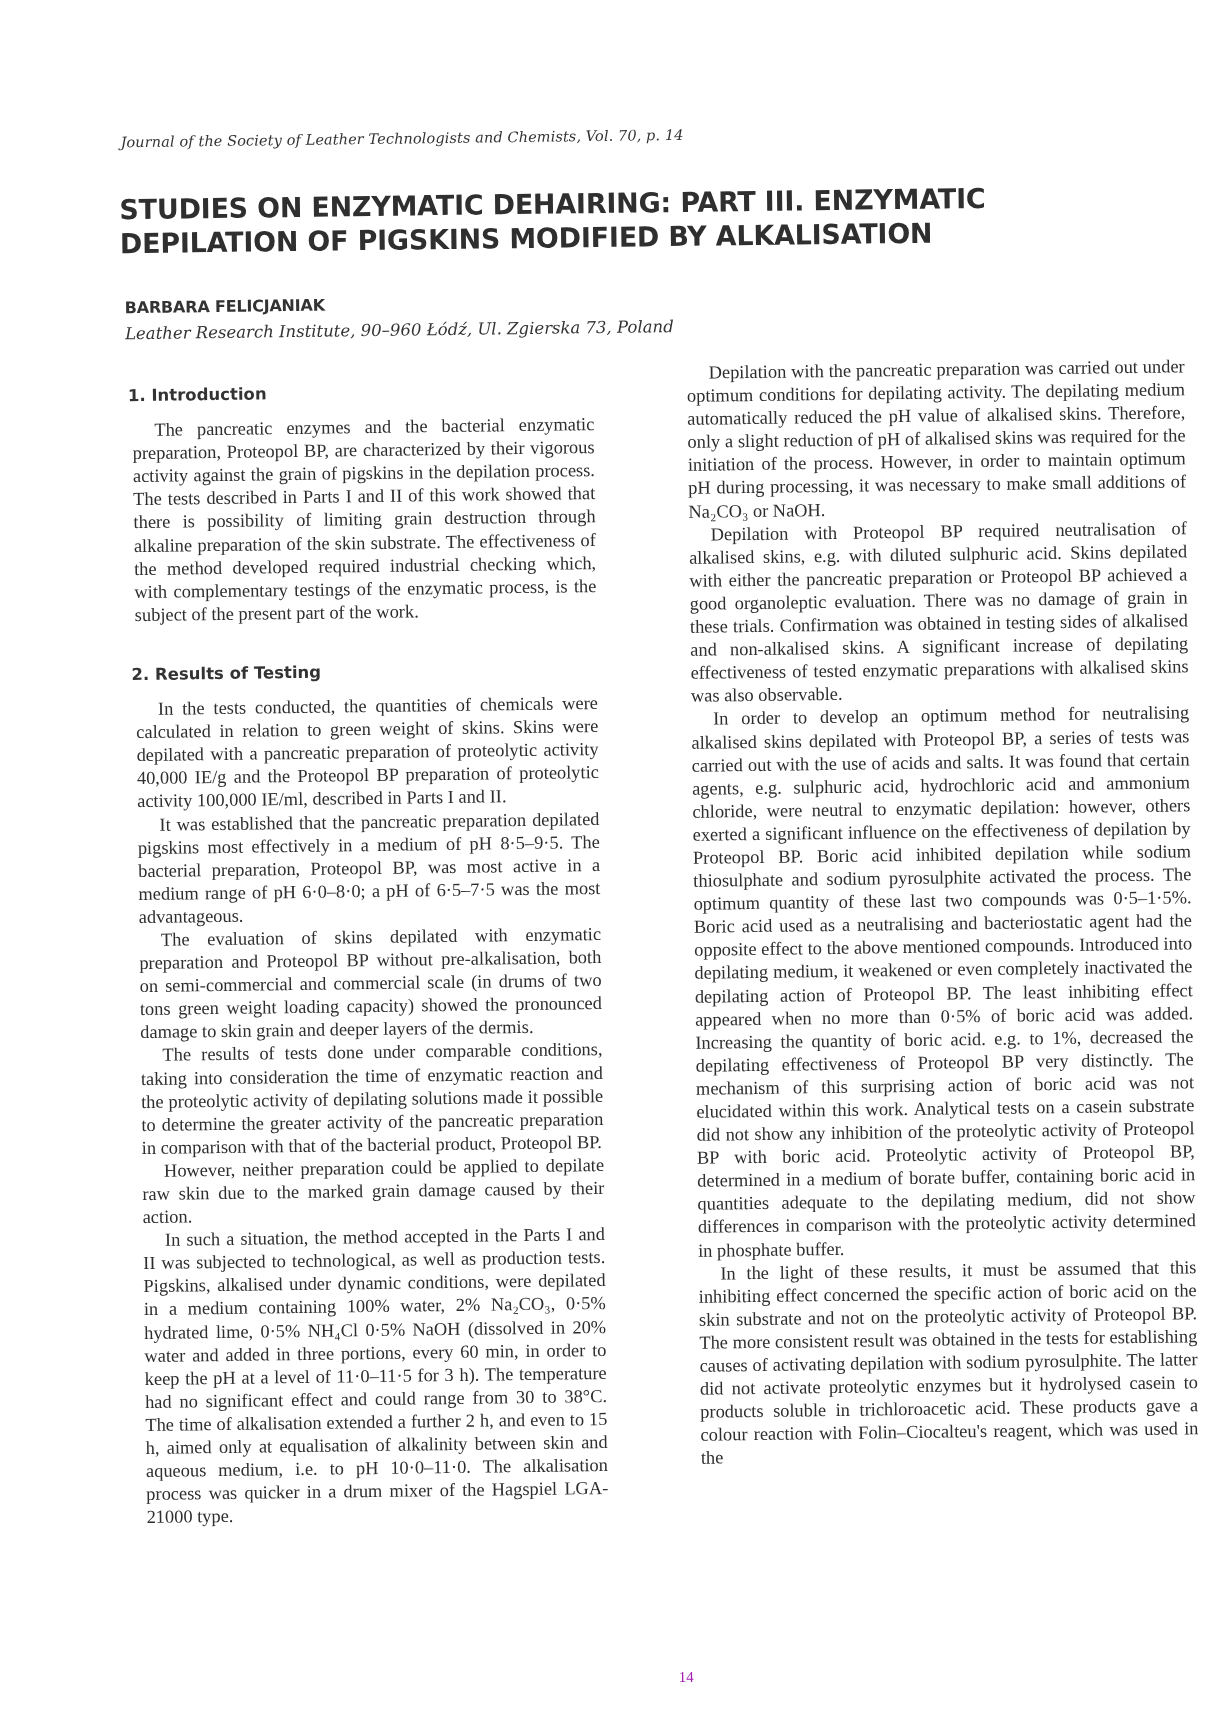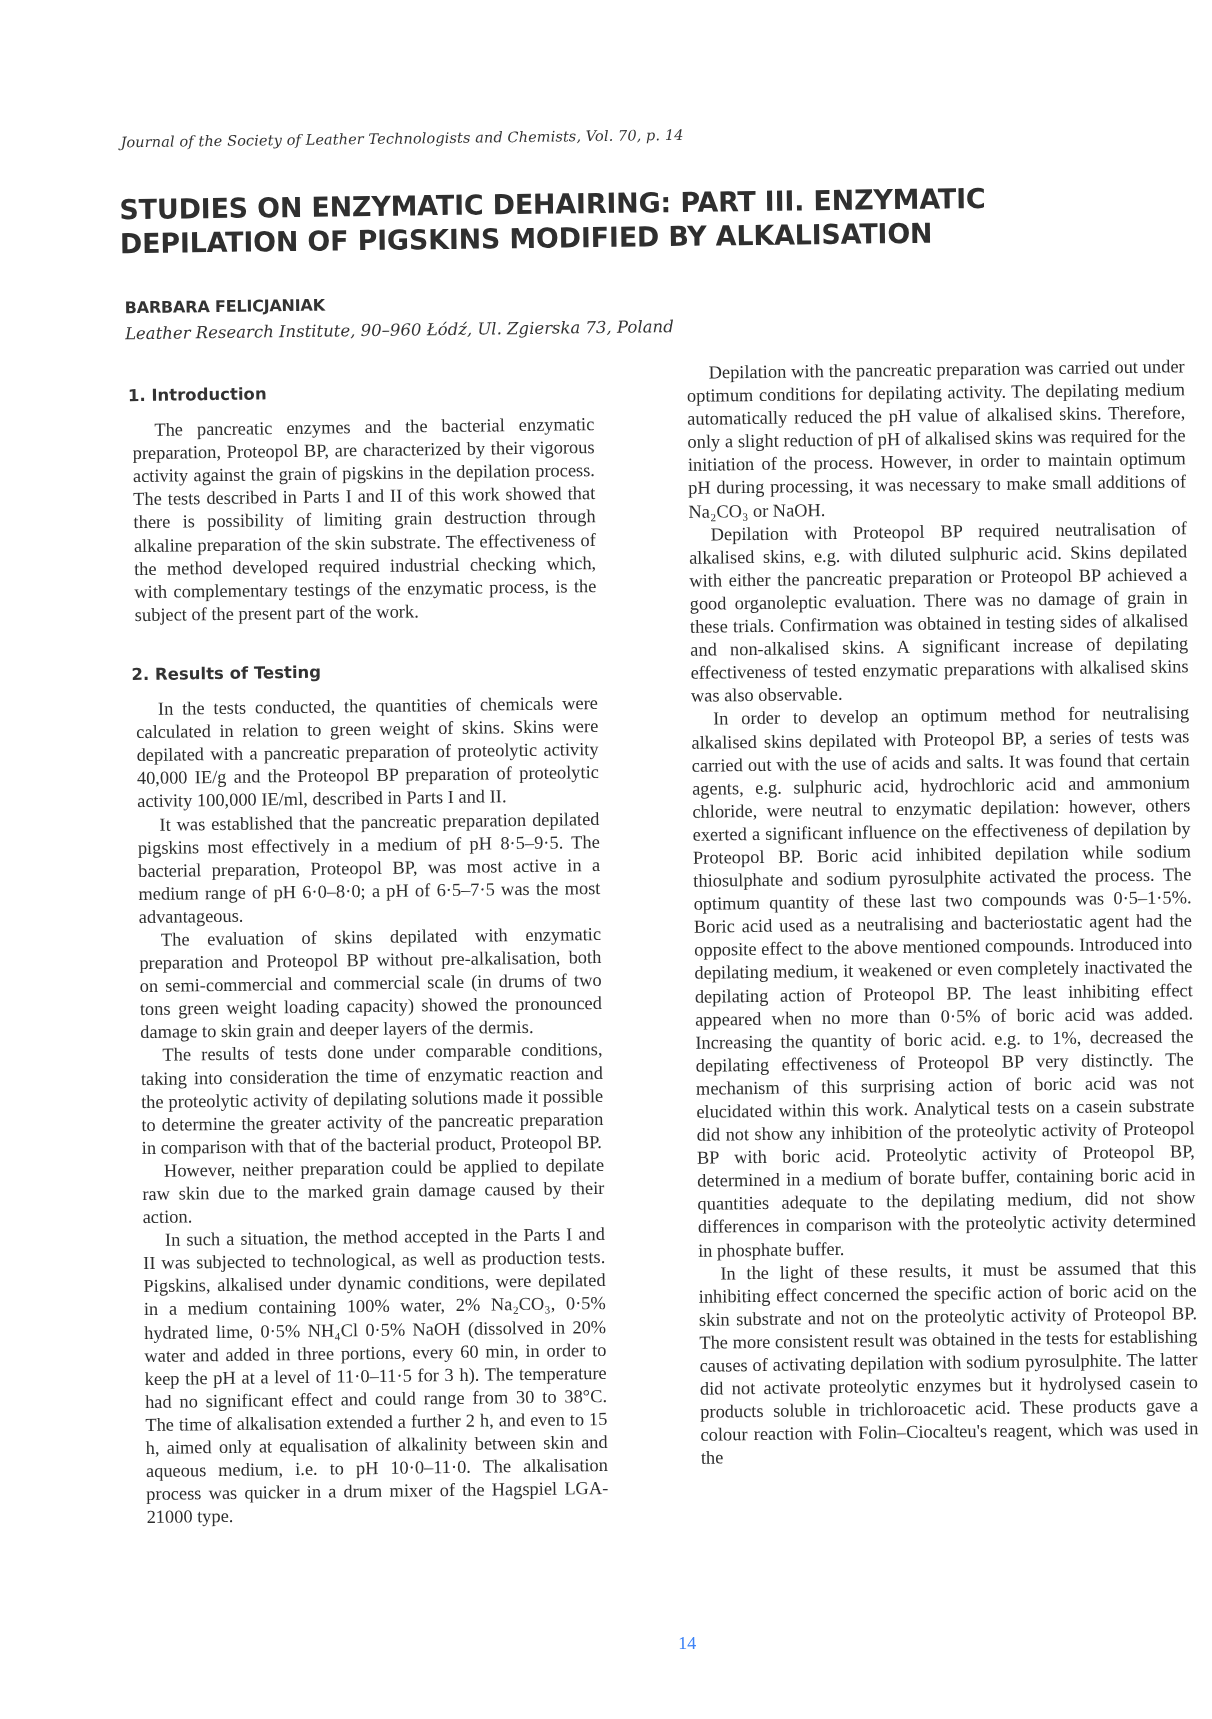--- a/index.html
+++ b/index.html
@@ -40,22 +40,22 @@
   }
   .col-left { left: 138px; top: 378px; }
   .col-right { left: 693px; top: 363px; width: 498px; }
   .col h2 {
     font-family: "DejaVu Sans", sans-serif; font-weight: bold;
     font-size: 16.5px; margin: 0 0 12px -4px; color: #333; text-align: left;
   }
   .col p { margin: 0; text-indent: 22px; }
   .gap { height: 36px; }
   .page-number {
-    position: absolute; left: 668px; top: 1634px;
-    font-family: "Liberation Serif", serif; font-size: 18px; color: #3b82f6;
+    position: absolute; left: 668px; top: 1670px;
+    font-family: "Liberation Serif", serif; font-size: 15px; color: #a21caf;
   }
 </style>
 </head>
 <body>
 
 <div class="page">
   <div class="running-head">Journal of the Society of Leather Technologists and Chemists, Vol. 70, p. 14</div>
 
   <div class="title">
     <div>STUDIES ON ENZYMATIC DEHAIRING: PART III. ENZYMATIC</div>

